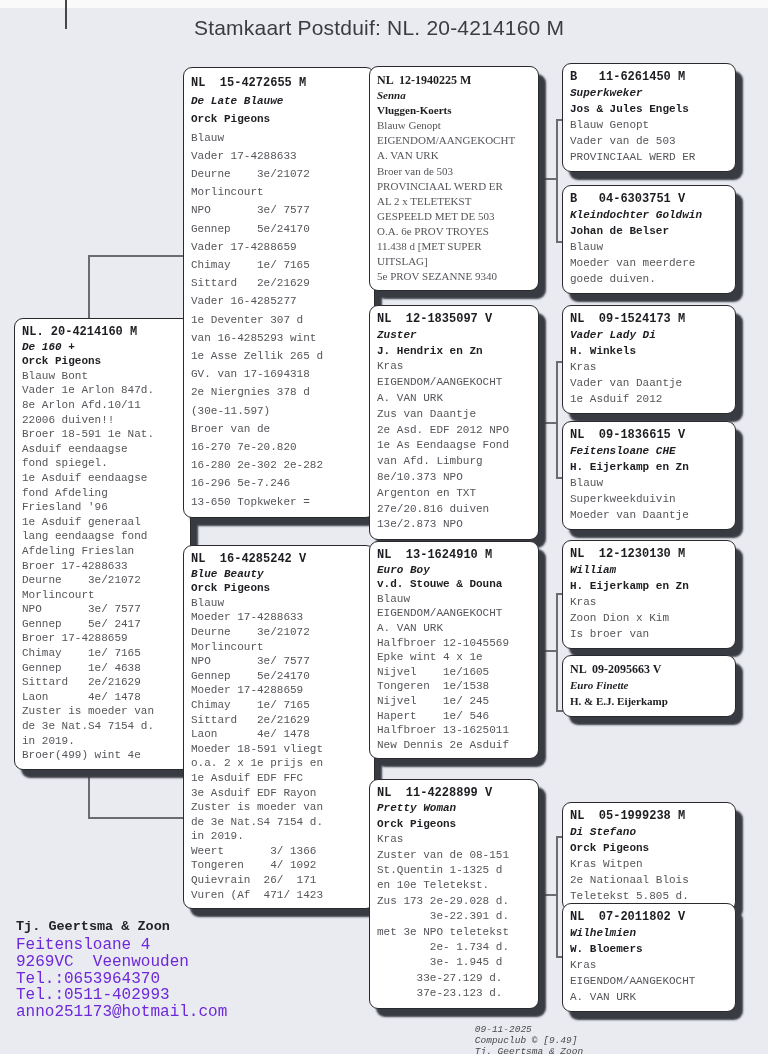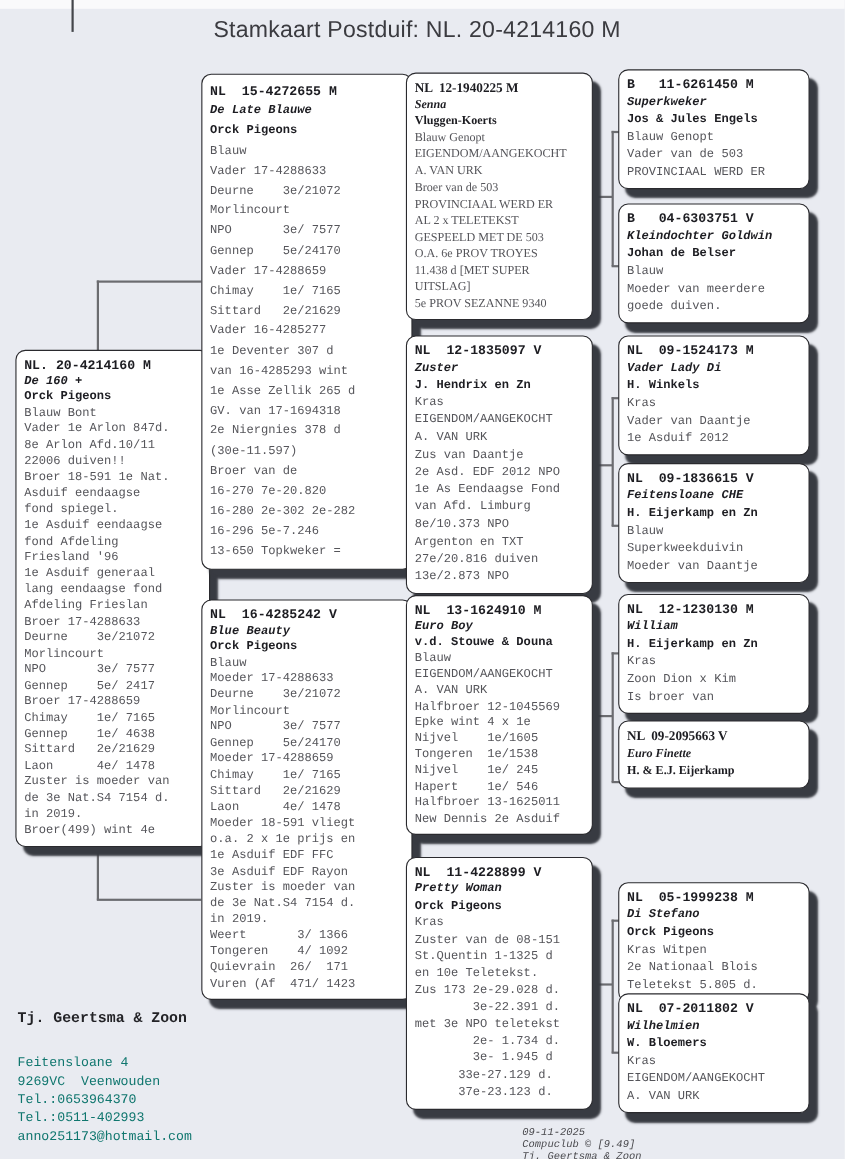--- a/index.html
+++ b/index.html
@@ -27,21 +27,21 @@
   .b-ffm{left:562px;top:185px;width:158px;line-height:15.9px;}
   .b-fmf{left:562px;top:305px;width:158px;line-height:15.9px;}
   .b-fmm{left:562px;top:421px;width:158px;line-height:15.9px;}
   .b-mff{left:562px;top:540px;width:158px;line-height:15.9px;}
   .b-mfm{left:562px;top:655px;width:158px;line-height:15.9px;font-family:Liberation Serif, serif;}
   .b-mmf{left:562px;top:756px;width:158px;line-height:15.9px;margin-top:46px;}
   .b-mmm{left:562px;top:903px;width:158px;line-height:15.9px;}
   .line{position:absolute;background:#6b6c70;}
   .breeder{position:absolute;left:16px;top:919px;}
   .breeder-name{font-weight:bold;color:#232327;font-size:13.5px;white-space:pre;}
-  .breeder-lines{margin-top:24px;font-size:12px;line-height:16.8px;white-space:pre;color:#0f766e;}
+  .breeder-lines{margin-top:3px;font-size:16px;line-height:16.8px;white-space:pre;color:#6d28d9;}
   .footer{position:absolute;left:452px;top:1013px;font-size:9.5px;font-style:italic;
           color:#4a4a4e;white-space:pre;}
   .footer span{margin-right:14px;}
 </style>
 </head>
 <body>
 
 <div class="page">
   <div class="top-strip"></div>
   <div class="scan-edge"></div>

